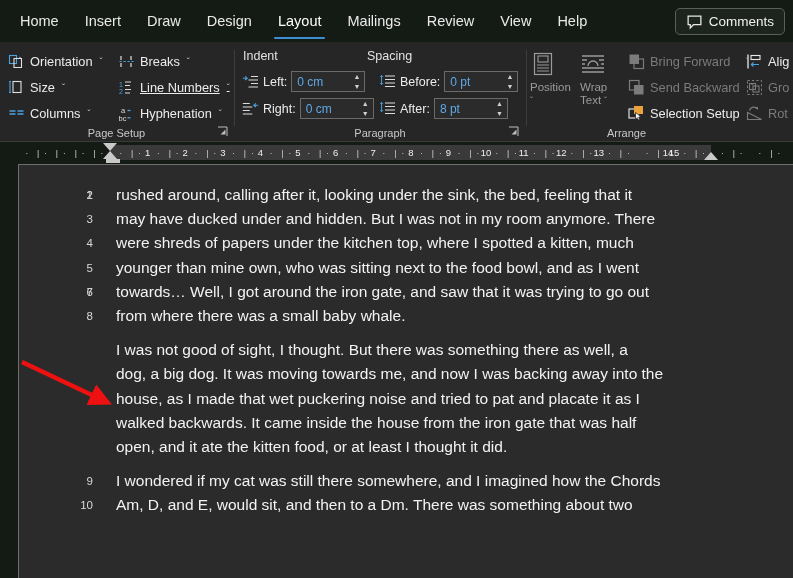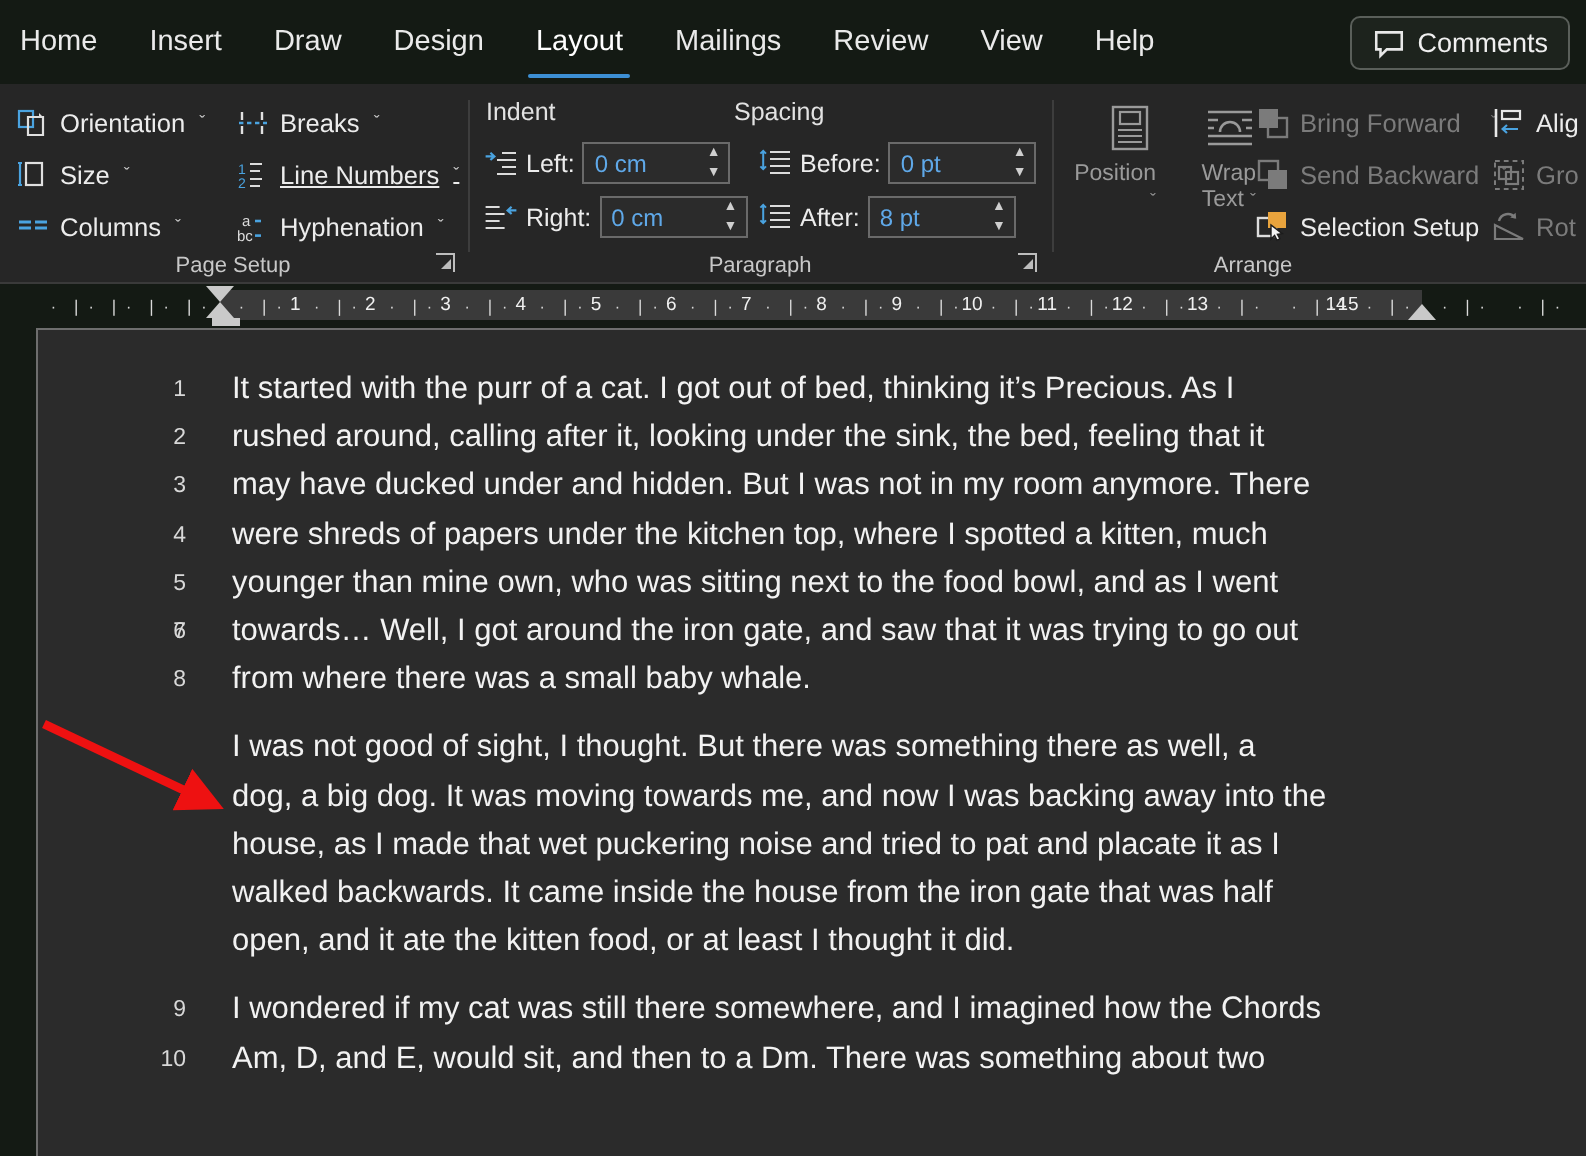--- a/index.html
+++ b/index.html
@@ -17,21 +17,21 @@
     background: #141a14;
     display: flex; align-items: center;
   }
   .tab {
     position: relative;
     font-size: 14.5px; color: #eaeaea;
     padding: 4px 2px; margin: 0 11px;
     white-space: nowrap; cursor: default;
     line-height: 20px;
   }
-  .tab:first-child { margin-left: 8px; }
+  .tab:first-child { margin-left: 18px; }
   .tab.active { color: #ffffff; }
   .tab.active::after {
     content: ""; position: absolute; left: -2px; right: -2px; bottom: -4px;
     height: 2.5px; background: #3d8fd4; border-radius: 2px;
   }
   .tabstrip .spacer { flex: 1 1 auto; }
   .pillbtn {
     display: flex; align-items: center; gap: 6px;
     height: 27px; padding: 0 10px;
     border: 1px solid #5a5f5a; border-radius: 5px;
@@ -84,21 +84,21 @@
   .spin .v { flex: 1; font-size: 12px; color: #5fa8e8; }
   .spin .arrows {
     display: flex; flex-direction: column; align-items: center;
     justify-content: space-between; height: 17px; color: #cfcfcf;
     font-size: 7px; line-height: 7px; padding-right: 2px;
   }
 
   
   .bigbtn {
     position: absolute; width: 48px; height: 74px; top: 5px;
-    display: flex; flex-direction: column; align-items: flex-end;
+    display: flex; flex-direction: column; align-items: flex-start;
     color: #9a9a9a; font-size: 11.5px; line-height: 13px; text-align: center;
   }
   .bigbtn .bi { margin-top: 4px; margin-bottom: 4px; }
   .bigbtn .bcaret { font-size: 9px; }
 
   
   .ruler {
     position: absolute; top: 142px; left: 0; width: 793px; height: 21px;
     background: #141a14;
   }
@@ -544,21 +544,21 @@
     <div class="indent-bot"></div>
     <div class="indent-box"></div>
     <div class="indent-right"></div>
   </div>
 
   <div class="docarea">
     <div class="page">
       <div style="height:18px;"></div>
       <div id="doc-body">
           <div class="para">
-            <div class="dline"><span class="lnum">1</span><span>It started with the purr of a cat. I got out of bed, thinking it’s Precious. As I</span></div>
+            <div class="dline"><span class="lnum">1</span></div>
             <div class="dline"><span class="lnum">2</span><span>rushed around, calling after it, looking under the sink, the bed, feeling that it</span></div>
             <div class="dline"><span class="lnum">3</span><span>may have ducked under and hidden. But I was not in my room anymore. There</span></div>
             <div class="dline"><span class="lnum">4</span><span>were shreds of papers under the kitchen top, where I spotted a kitten, much</span></div>
             <div class="dline"><span class="lnum">5</span><span>younger than mine own, who was sitting next to the food bowl, and as I went</span></div>
             <div class="dline"><span class="lnum">6</span></div>
             <div class="dline"><span class="lnum">7</span><span>towards… Well, I got around the iron gate, and saw that it was trying to go out</span></div>
             <div class="dline"><span class="lnum">8</span><span>from where there was a small baby whale.</span></div>
           </div>
           <div class="paragap"></div>
           <div class="para">

